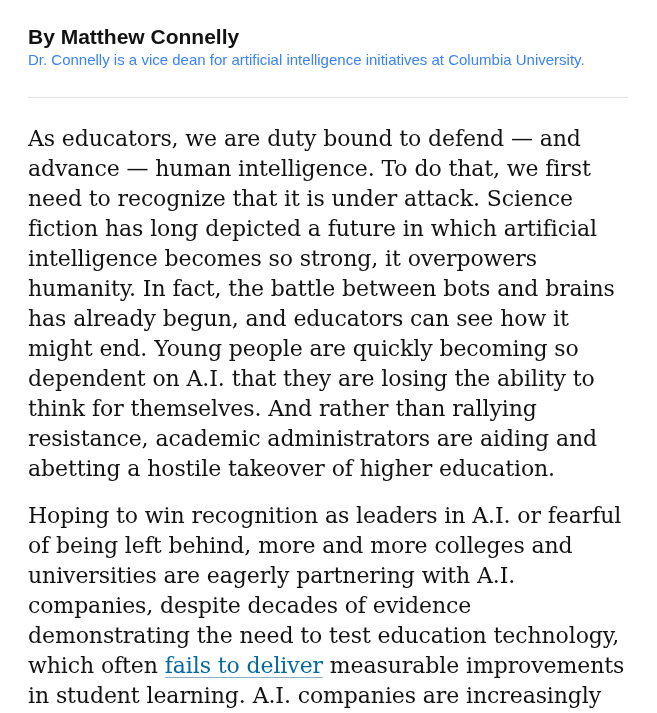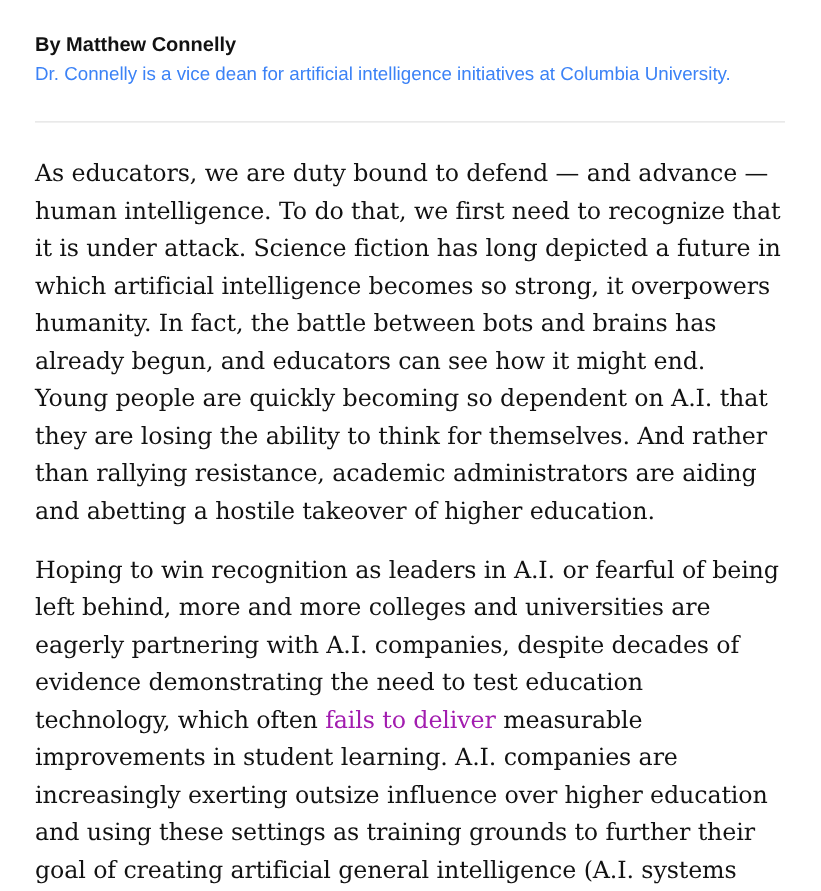--- a/index.html
+++ b/index.html
@@ -10,21 +10,21 @@
   body {
     width: 657px;
     height: 713px;
     overflow: hidden;
     font-family: "Liberation Sans", sans-serif;
   }
   .article {
     padding: 27px 29px 0 28px;
   }
   .byline-name {
-    font-size: 16px;
+    font-size: 21px;
     line-height: 20px;
     font-weight: 700;
     color: #121212;
   }
   .byline-bio {
     font-size: 15px;
     line-height: 20px;
     font-weight: 400;
     color: #3b82f6;
     margin-top: 3px;
@@ -32,28 +32,29 @@
   .divider {
     border: 0;
     border-top: 1px solid #e2e2e2;
     margin: 27px 0 0 0;
   }
   .body-text {
     margin-top: 26px;
   }
   .body-text p {
     font-family: "DejaVu Serif", serif;
-    font-size: 19px;
+    font-size: 22px;
     line-height: 30px;
     color: #121212;
     margin: 4px 0 17px 0;
     letter-spacing: -0.1px;
   }
   a.article-link {
-    color: #a21caf;
+    color: #0369a1;
+    text-decoration: underline;
     text-decoration-color: #8cb0ca;
     text-decoration-thickness: 1px;
     text-underline-offset: 4px;
     cursor: pointer;
   }
 </style>
 </head>
 <body>
 
 <div class="article">

